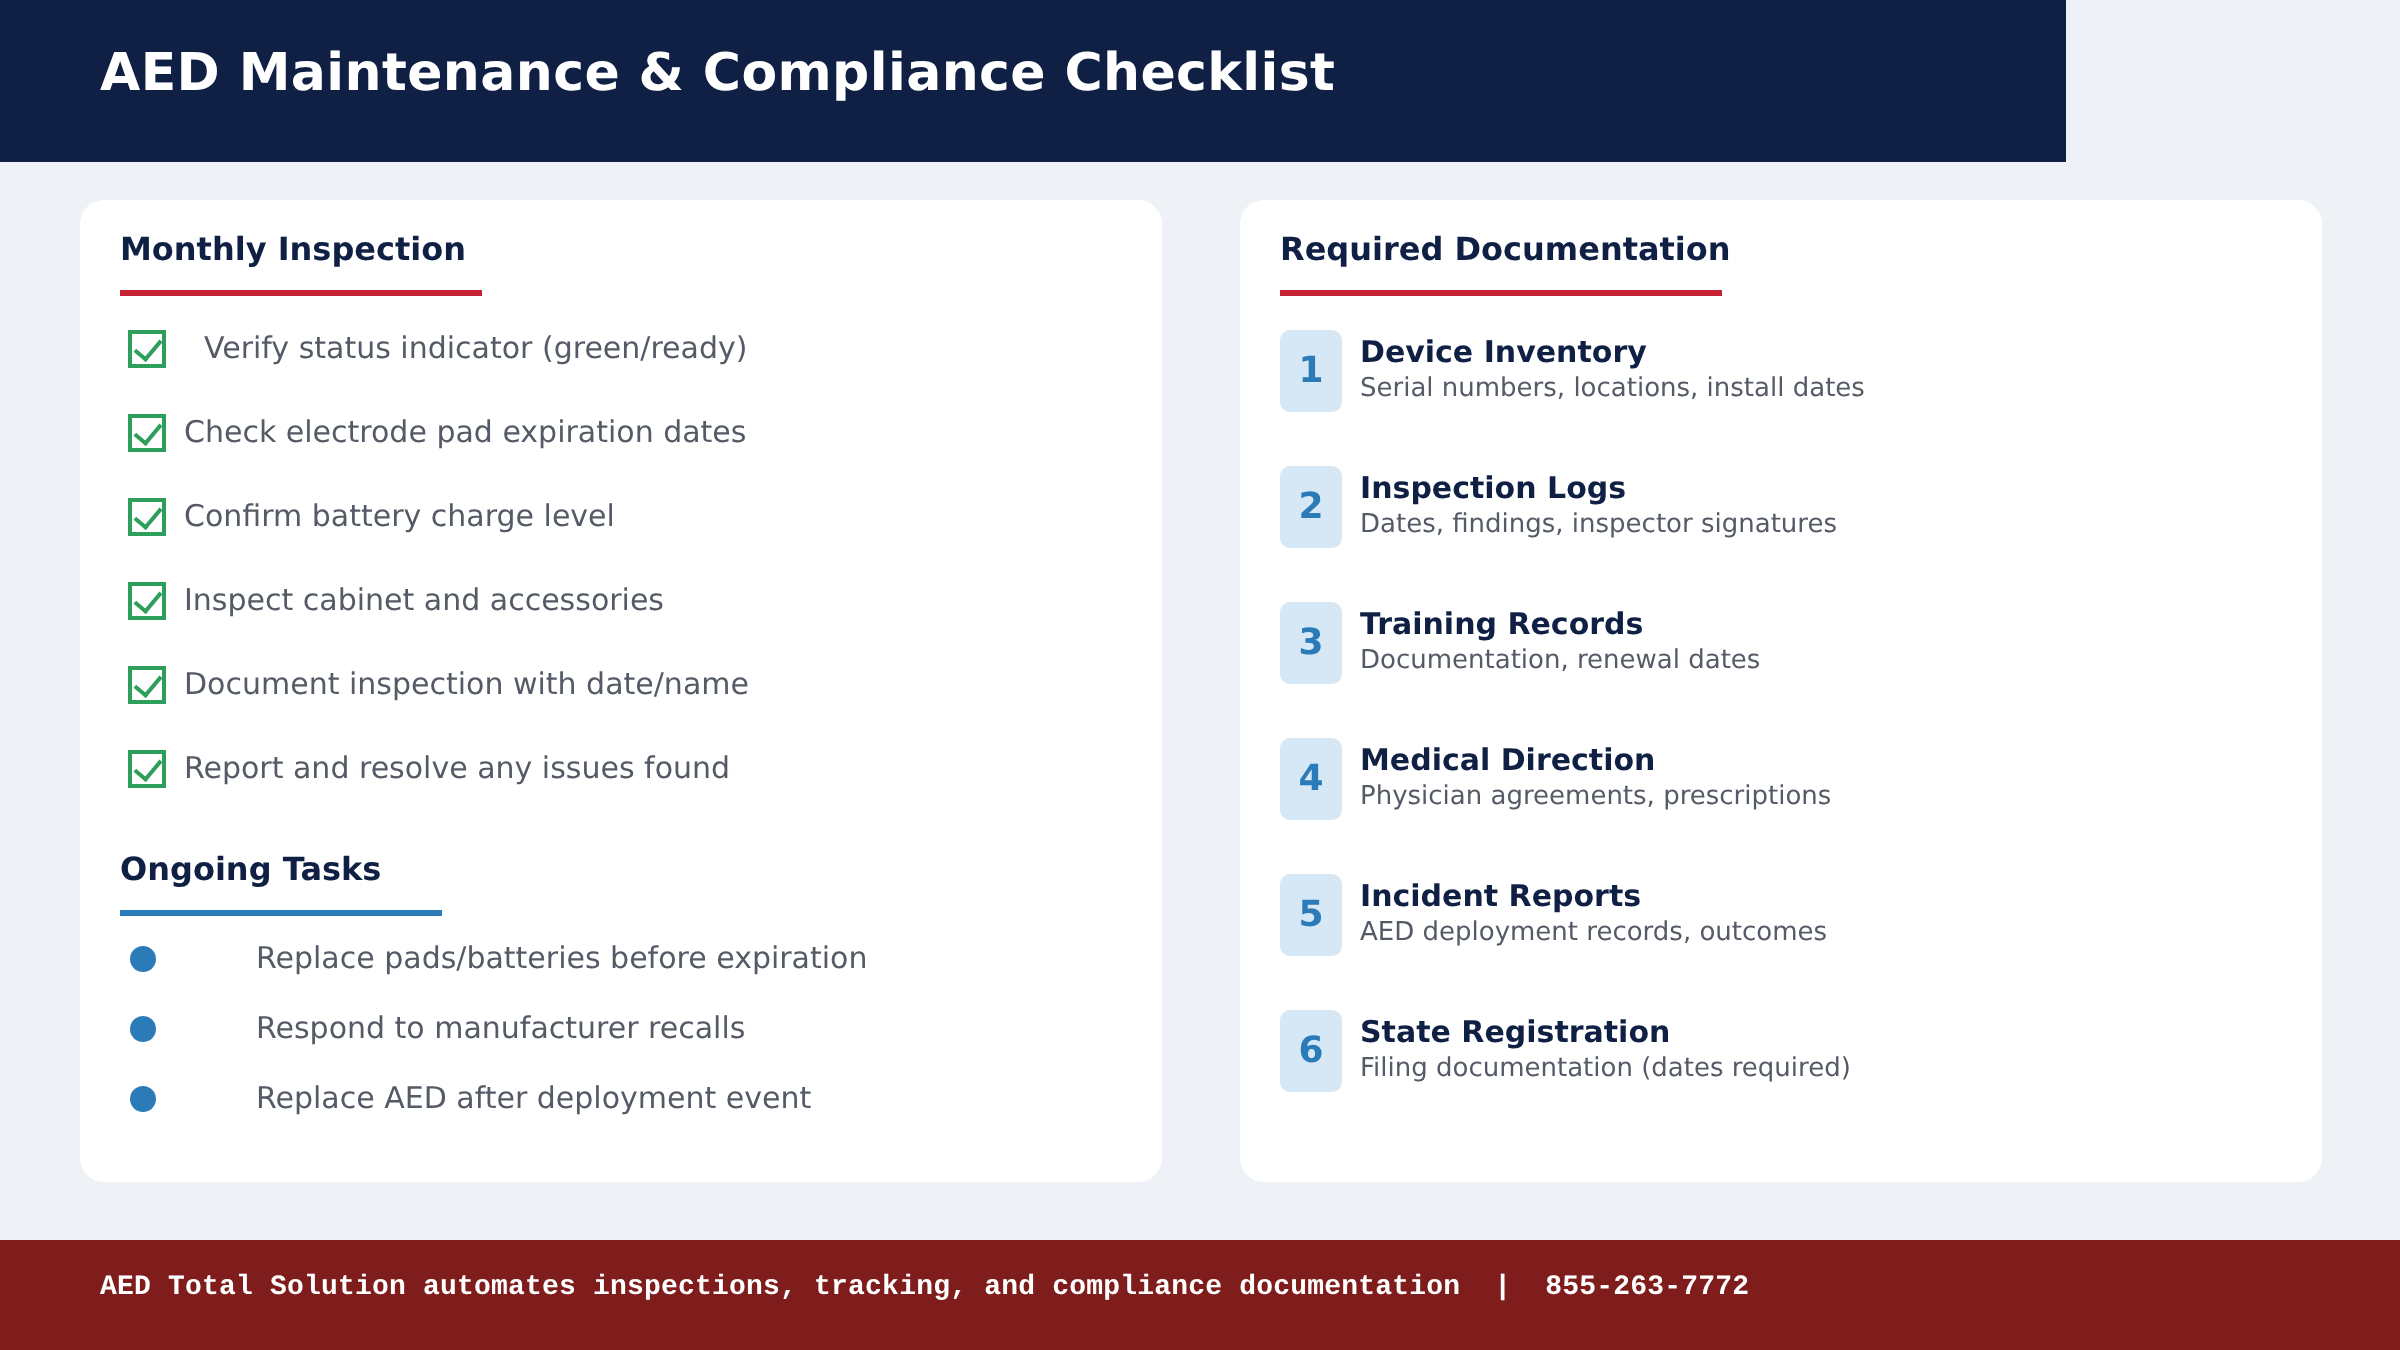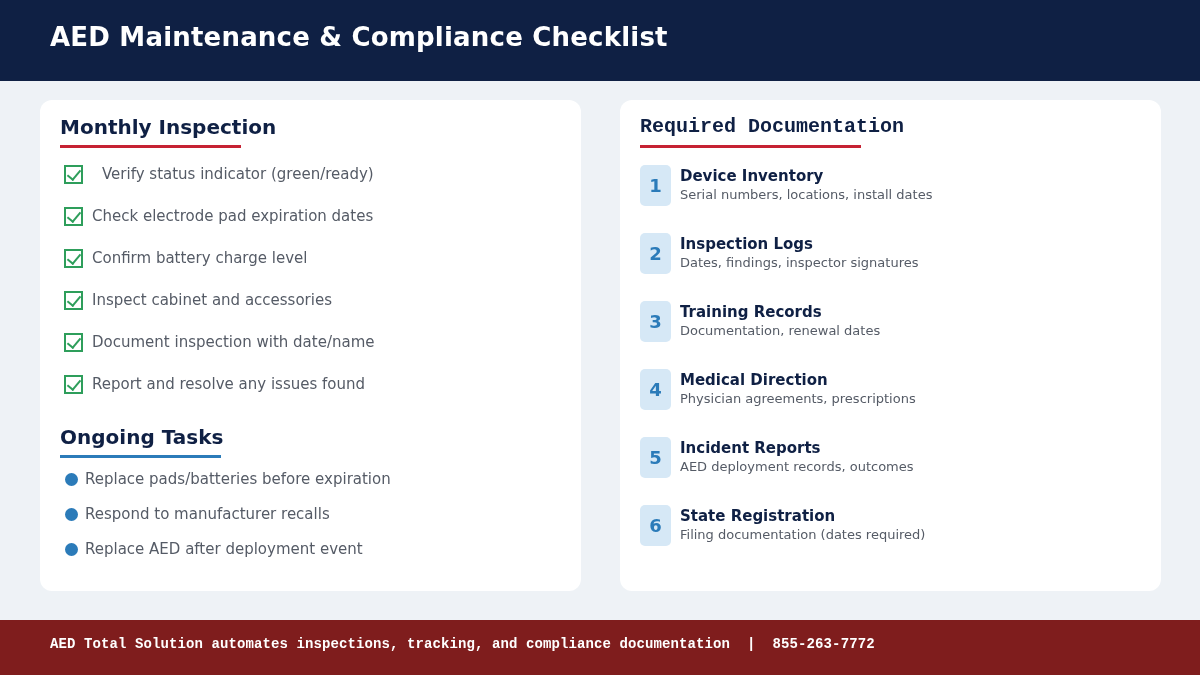--- a/index.html
+++ b/index.html
@@ -1,29 +1,29 @@
 <!DOCTYPE html>
 <html><head>
   <meta charset="utf-8">
   <style>
     * { box-sizing: border-box; margin: 0; padding: 0; }
     html, body { width: 1200px; height: 675px; overflow: hidden; }
     body { background: #eef2f6; font-family: "DejaVu Sans", sans-serif; position: relative; }
-    .header { position: absolute; left: 0; top: 0; width: 1200px; height: 81px; background: #0f2044; }
+    .header { position: absolute; left: 0; top: 0; width: 1033px; height: 81px; background: #0f2044; }
     .header h1 { position: absolute; left: 50px; top: 22px; color: #ffffff; font-size: 26px; font-weight: bold; letter-spacing: 0.2px; }
     .card { position: absolute; top: 100px; width: 541px; height: 491px; background: #ffffff; border-radius: 12px; }
     .card.left { left: 40px; }
     .card.right { left: 620px; }
-    .sec-title { position: absolute; left: 20px; font-size: 20px; font-weight: bold; color: #0f2044; }
+    .sec-title { position: absolute; left: 20px; font-size: 16px; font-weight: bold; color: #0f2044; }
     .underline { position: absolute; left: 20px; height: 3px; }
     .check-item { position: absolute; left: 24px; height: 24px; display: flex; align-items: center; }
     .checkbox { width: 19px; height: 19px; border: 2px solid #2e9e5b; position: relative; margin-right: 9px; }
     .checkbox::after { content: ""; position: absolute; left: 4px; top: 0px; width: 6px; height: 11px; border-right: 2px solid #2e9e5b; border-bottom: 2px solid #2e9e5b; transform: rotate(40deg); }
     .item-text { font-size: 15px; color: #555b66; }
-    .bullet-item { position: absolute; left: 25px; height: 22px; display: flex; align-items: center; }
+    .bullet-item { position: absolute; left: 25px; height: 22px; display: flex; align-items: center; gap: 43px; }
     .bullet { width: 13px; height: 13px; border-radius: 50%; background: #2b7bb9; margin-right: 7px; }
     .doc-item { position: absolute; left: 20px; height: 42px; display: flex; align-items: flex-start; }
     .num-badge { width: 31px; height: 41px; background: #d6e8f6; border-radius: 5px; color: #2b7bb9; font-weight: bold; font-size: 18px; display: flex; align-items: center; justify-content: center; margin-right: 9px; }
     .doc-text { display: flex; flex-direction: column; padding-top: 1px; }
     .doc-title { font-size: 15px; font-weight: bold; color: #0f2044; line-height: 20px; }
     .doc-sub { font-size: 13px; color: #555b66; line-height: 18px; }
     .footer { position: absolute; left: 0; top: 620px; width: 1200px; height: 57px; background: #7f1d1d; font-family: Liberation Mono, monospace; }
     .footer p { position: absolute; left: 50px; top: 16px; color: #ffffff; font-size: 14px; font-weight: bold; letter-spacing: 0.1px; }
   </style>
 </head>
@@ -73,21 +73,21 @@
     <span class="bullet"></span>
     <span class="item-text">Respond to manufacturer recalls</span>
   </div>
   <div class="bullet-item" style="top:438px;">
     <span class="bullet"></span>
     <span class="item-text">Replace AED after deployment event</span>
   </div>
 </div>
 
 <div class="card right">
-  <div class="sec-title" style="top:15px;font-family:Liberation Mono, monospace;">Required Documentation</div>
+  <div class="sec-title" style="top:15px;">Required Documentation</div>
   <div class="underline" style="top:45px; width:221px; background:#c62233;"></div>
 
   <div class="doc-item" style="top:65px;">
     <span class="num-badge">1</span>
     <div class="doc-text">
       <span class="doc-title">Device Inventory</span>
       <span class="doc-sub">Serial numbers, locations, install dates</span>
     </div>
   </div>
   <div class="doc-item" style="top:133px;">

